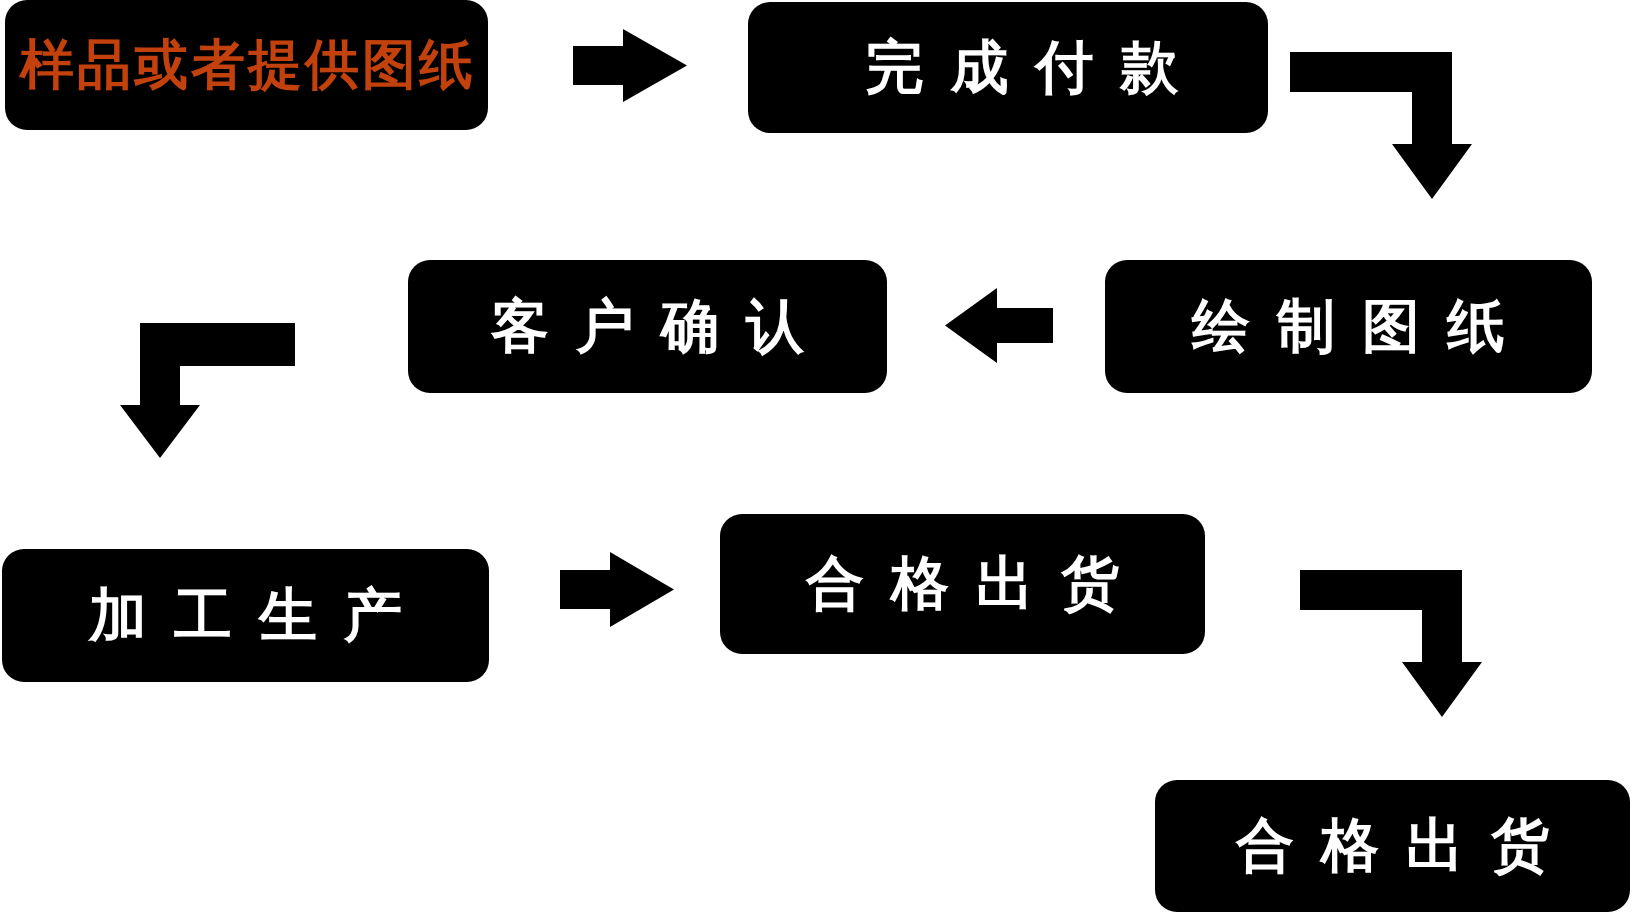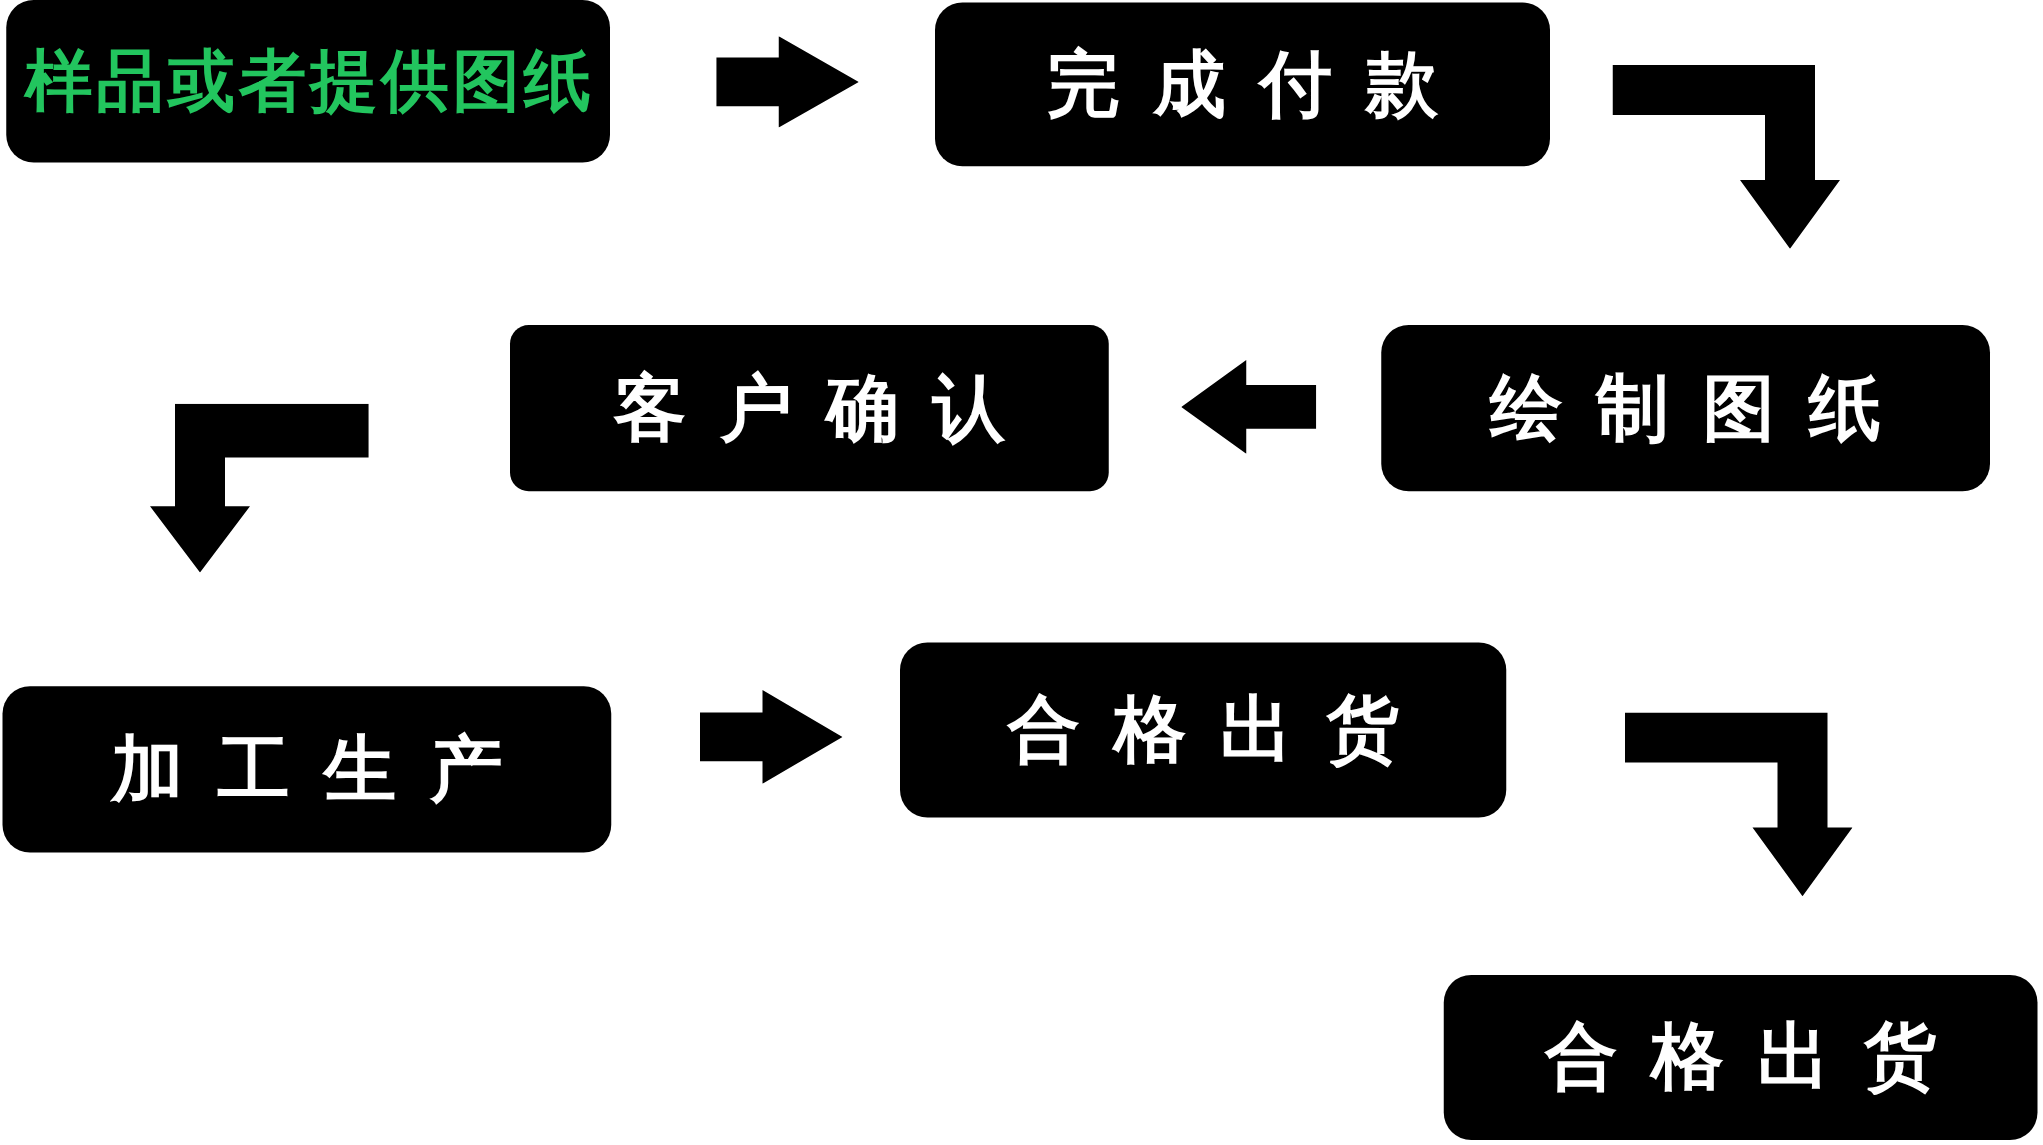--- a/index.html
+++ b/index.html
@@ -33,47 +33,47 @@
   }
   .chars-4 .label-text { margin-right: -27px; }
   
   .chars-8 {
     font-size: 54px;
     letter-spacing: 3px;
   }
   .chars-8 .label-text { margin-right: -3px; }
 
   .node-sample     { left: 5px;    top: 0px;   width: 483px; height: 130px; }
-  .node-payment    { left: 748px;  top: 2px;   width: 492px; height: 131px; }
+  .node-payment    { left: 748px;  top: 2px;   width: 492px; height: 131px; padding-left: 28px; }
   .node-confirm    { left: 408px;  top: 260px; width: 479px; height: 133px; }
   .node-draw       { left: 1105px; top: 260px; width: 487px; height: 133px; }
   .node-production { left: 2px;    top: 525px; width: 487px; height: 133px; }
   .node-inspection { left: 720px;  top: 514px; width: 485px; height: 140px; }
   .node-shipment   { left: 1155px; top: 780px; width: 475px; height: 132px; }
 
   .arrow {
     position: absolute;
     display: block;
   }
   .arrow polygon { fill: #000000; }
 </style>
 </head>
 <body>
 
 <div class="canvas" style="background: rgb(255, 255, 255);">
 
-  <div class="node node-sample chars-8" style="background: rgb(0, 0, 0); color: #22c55e;">
+  <div class="node node-sample chars-8" style="background: rgb(0, 0, 0); color: #c2410c;">
     <span class="label-text">样品或者提供图纸</span>
   </div>
 
   <div class="node node-payment chars-4" style="background: rgb(0, 0, 0); color: rgb(255, 255, 255);">
     <span class="label-text">完成付款</span>
   </div>
 
-  <div class="node node-confirm chars-4" style="background: rgb(0, 0, 0); color: rgb(255, 255, 255); border-radius: 15px;">
+  <div class="node node-confirm chars-4" style="background: rgb(0, 0, 0); color: rgb(255, 255, 255);">
     <span class="label-text">客户确认</span>
   </div>
 
   <div class="node node-draw chars-4" style="background: rgb(0, 0, 0); color: rgb(255, 255, 255);">
     <span class="label-text">绘制图纸</span>
   </div>
 
   <div class="node node-production chars-4" style="background: rgb(0, 0, 0); color: rgb(255, 255, 255); margin-top: 24px;">
     <span class="label-text">加工生产</span>
   </div>

